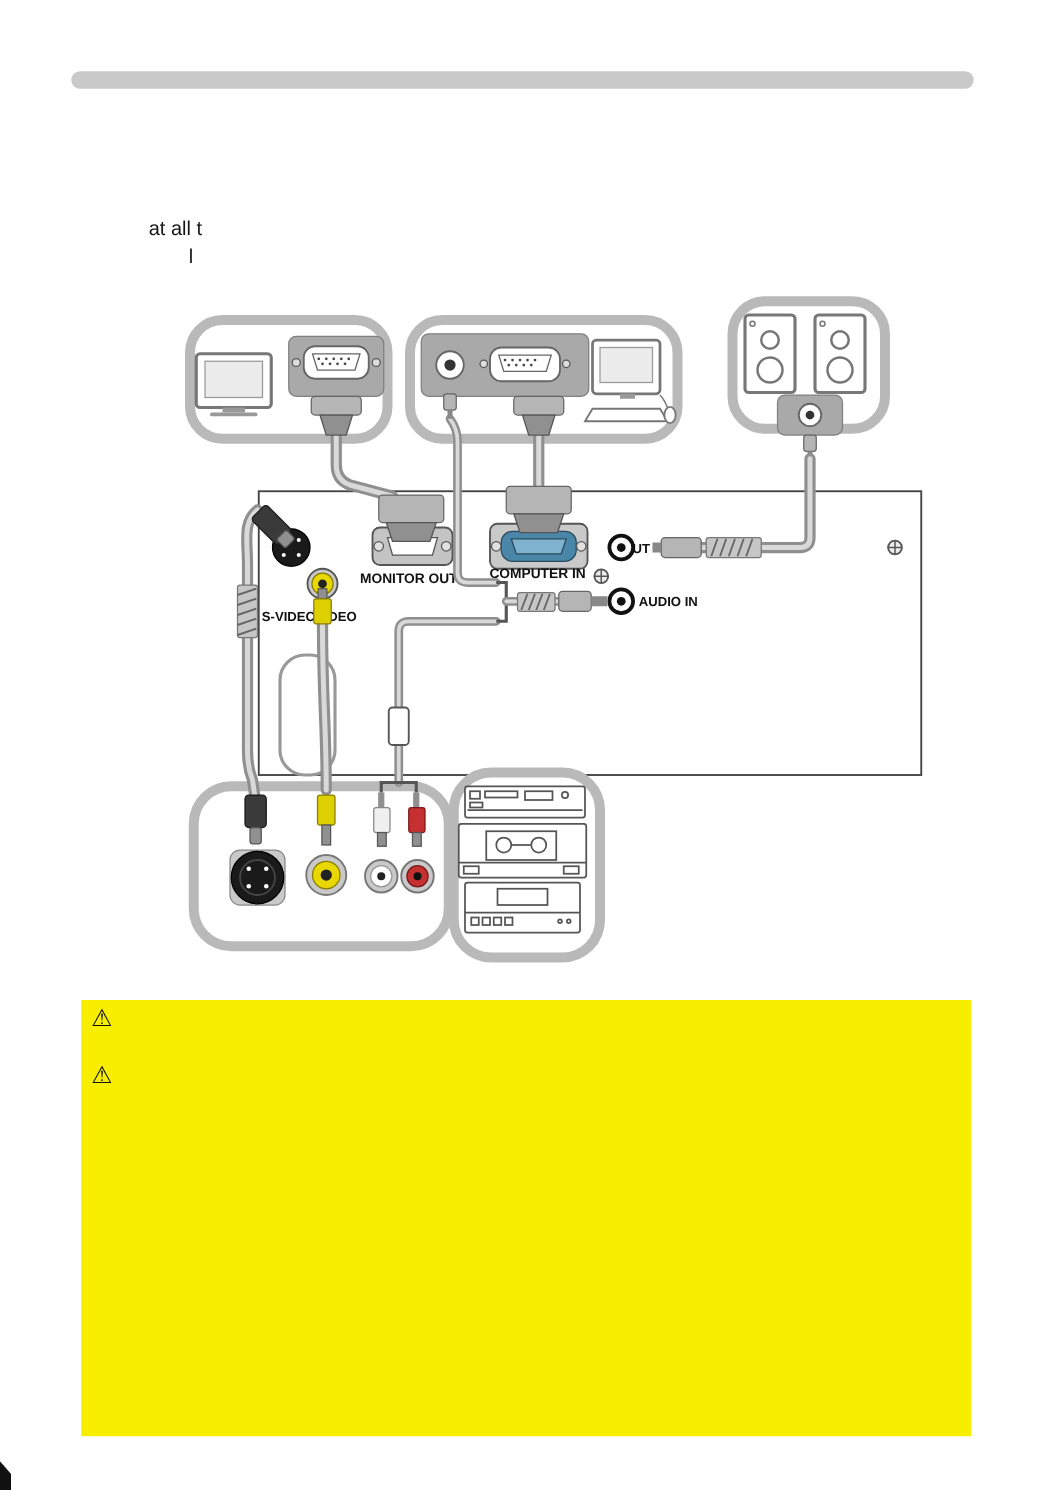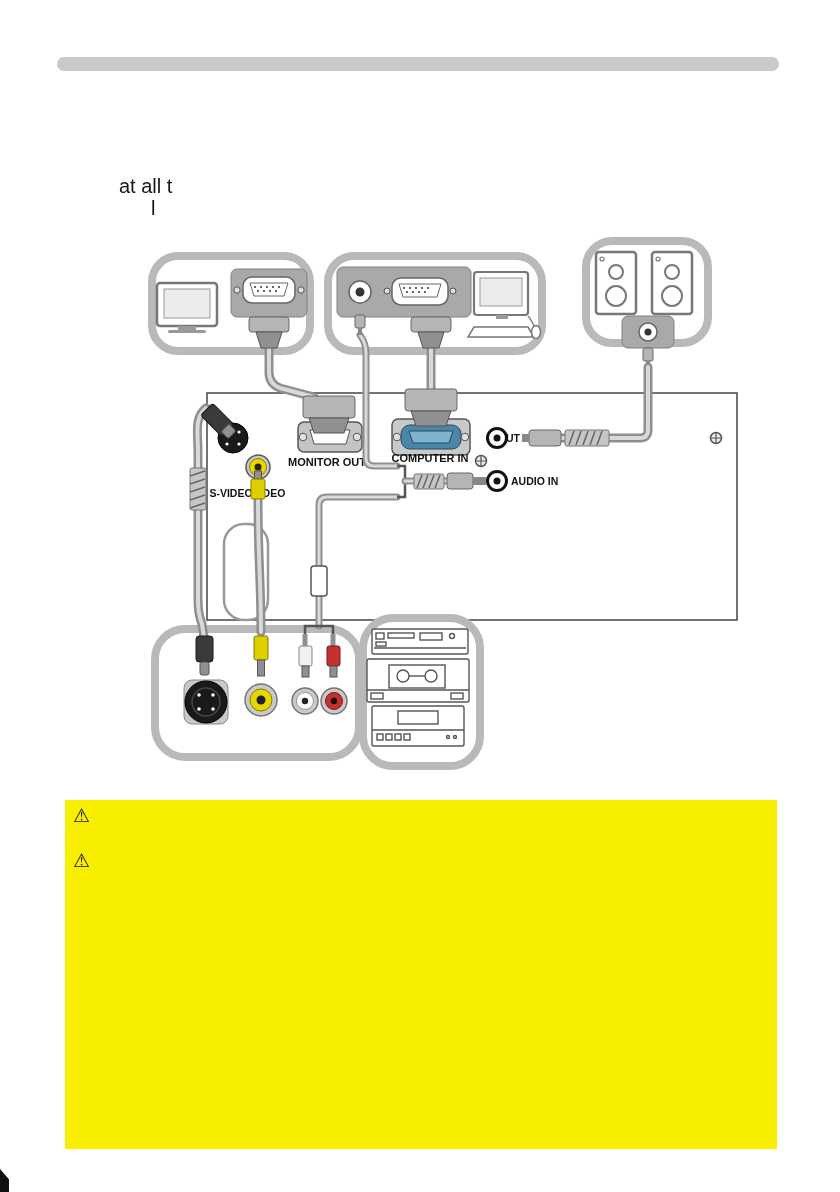--- a/index.html
+++ b/index.html
@@ -4,21 +4,21 @@
 <style>
   html,body { margin:0; padding:0; background:#ffffff; }
   .page {
     position:relative; width:840px; height:1192px; background:#ffffff;
     overflow:hidden; font-family:"Liberation Sans", sans-serif;
   }
   .top-bar {
     position:absolute; left:57px; top:57px; width:722px; height:14px;
     border-radius:7px; background:#c9c9c9;
   }
-  .frag { position:absolute; color:#161616; font-size:20px; line-height:1; white-space:pre; }
+  .frag { position:absolute; color:#161616; font-size:16px; line-height:1; white-space:pre; }
   #frag1 { left:119px; top:176px; }
   #frag2 { left:151px; top:198px; }
   svg.diagram { position:absolute; left:0; top:0; }
   .group-outline { fill:none; stroke:#b9b9b9; stroke-width:8; }
   .lineart { fill:#ffffff; stroke:#555555; stroke-width:1.4; }
   .cable-outer { stroke:#8f8f8f; stroke-width:9; fill:none; stroke-linecap:round; }
   .cable-core  { stroke:#d9d9d9; stroke-width:4; fill:none; stroke-linecap:round; }
   .cable-outer.thin { stroke-width:7; }
   .cable-core.thin  { stroke-width:3; }
   .coil-base { fill:#c6c6c6; stroke:#777777; stroke-width:1; }

